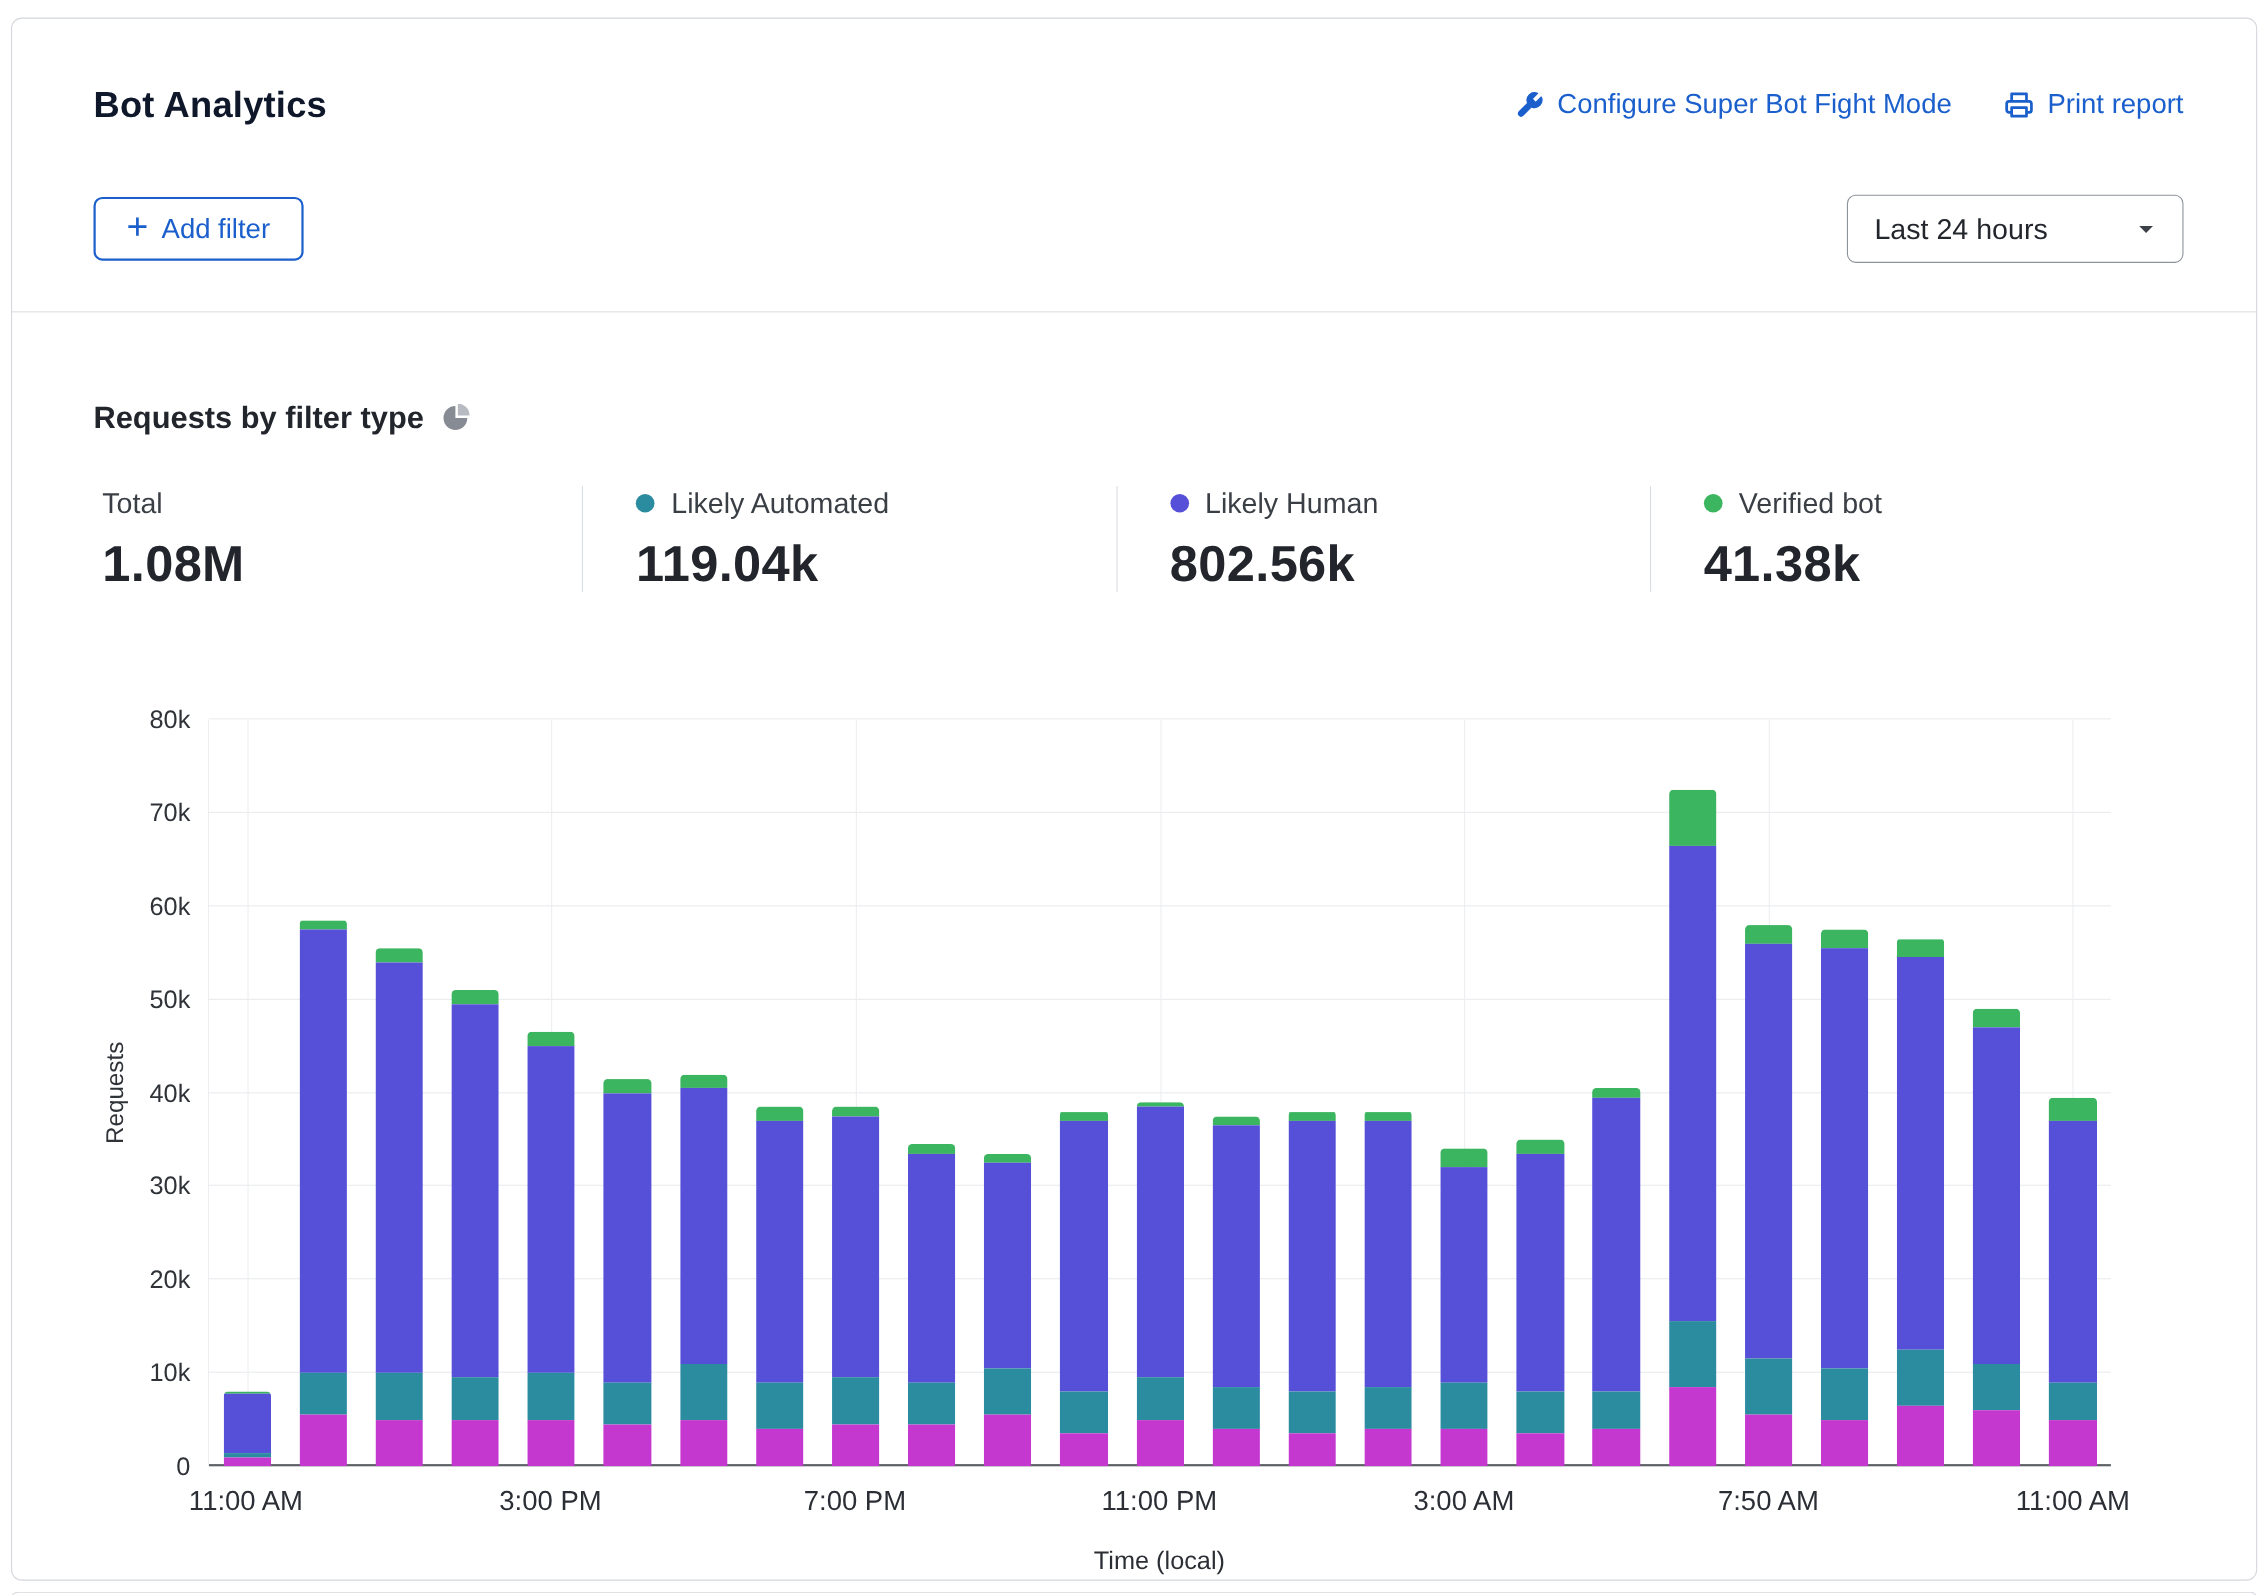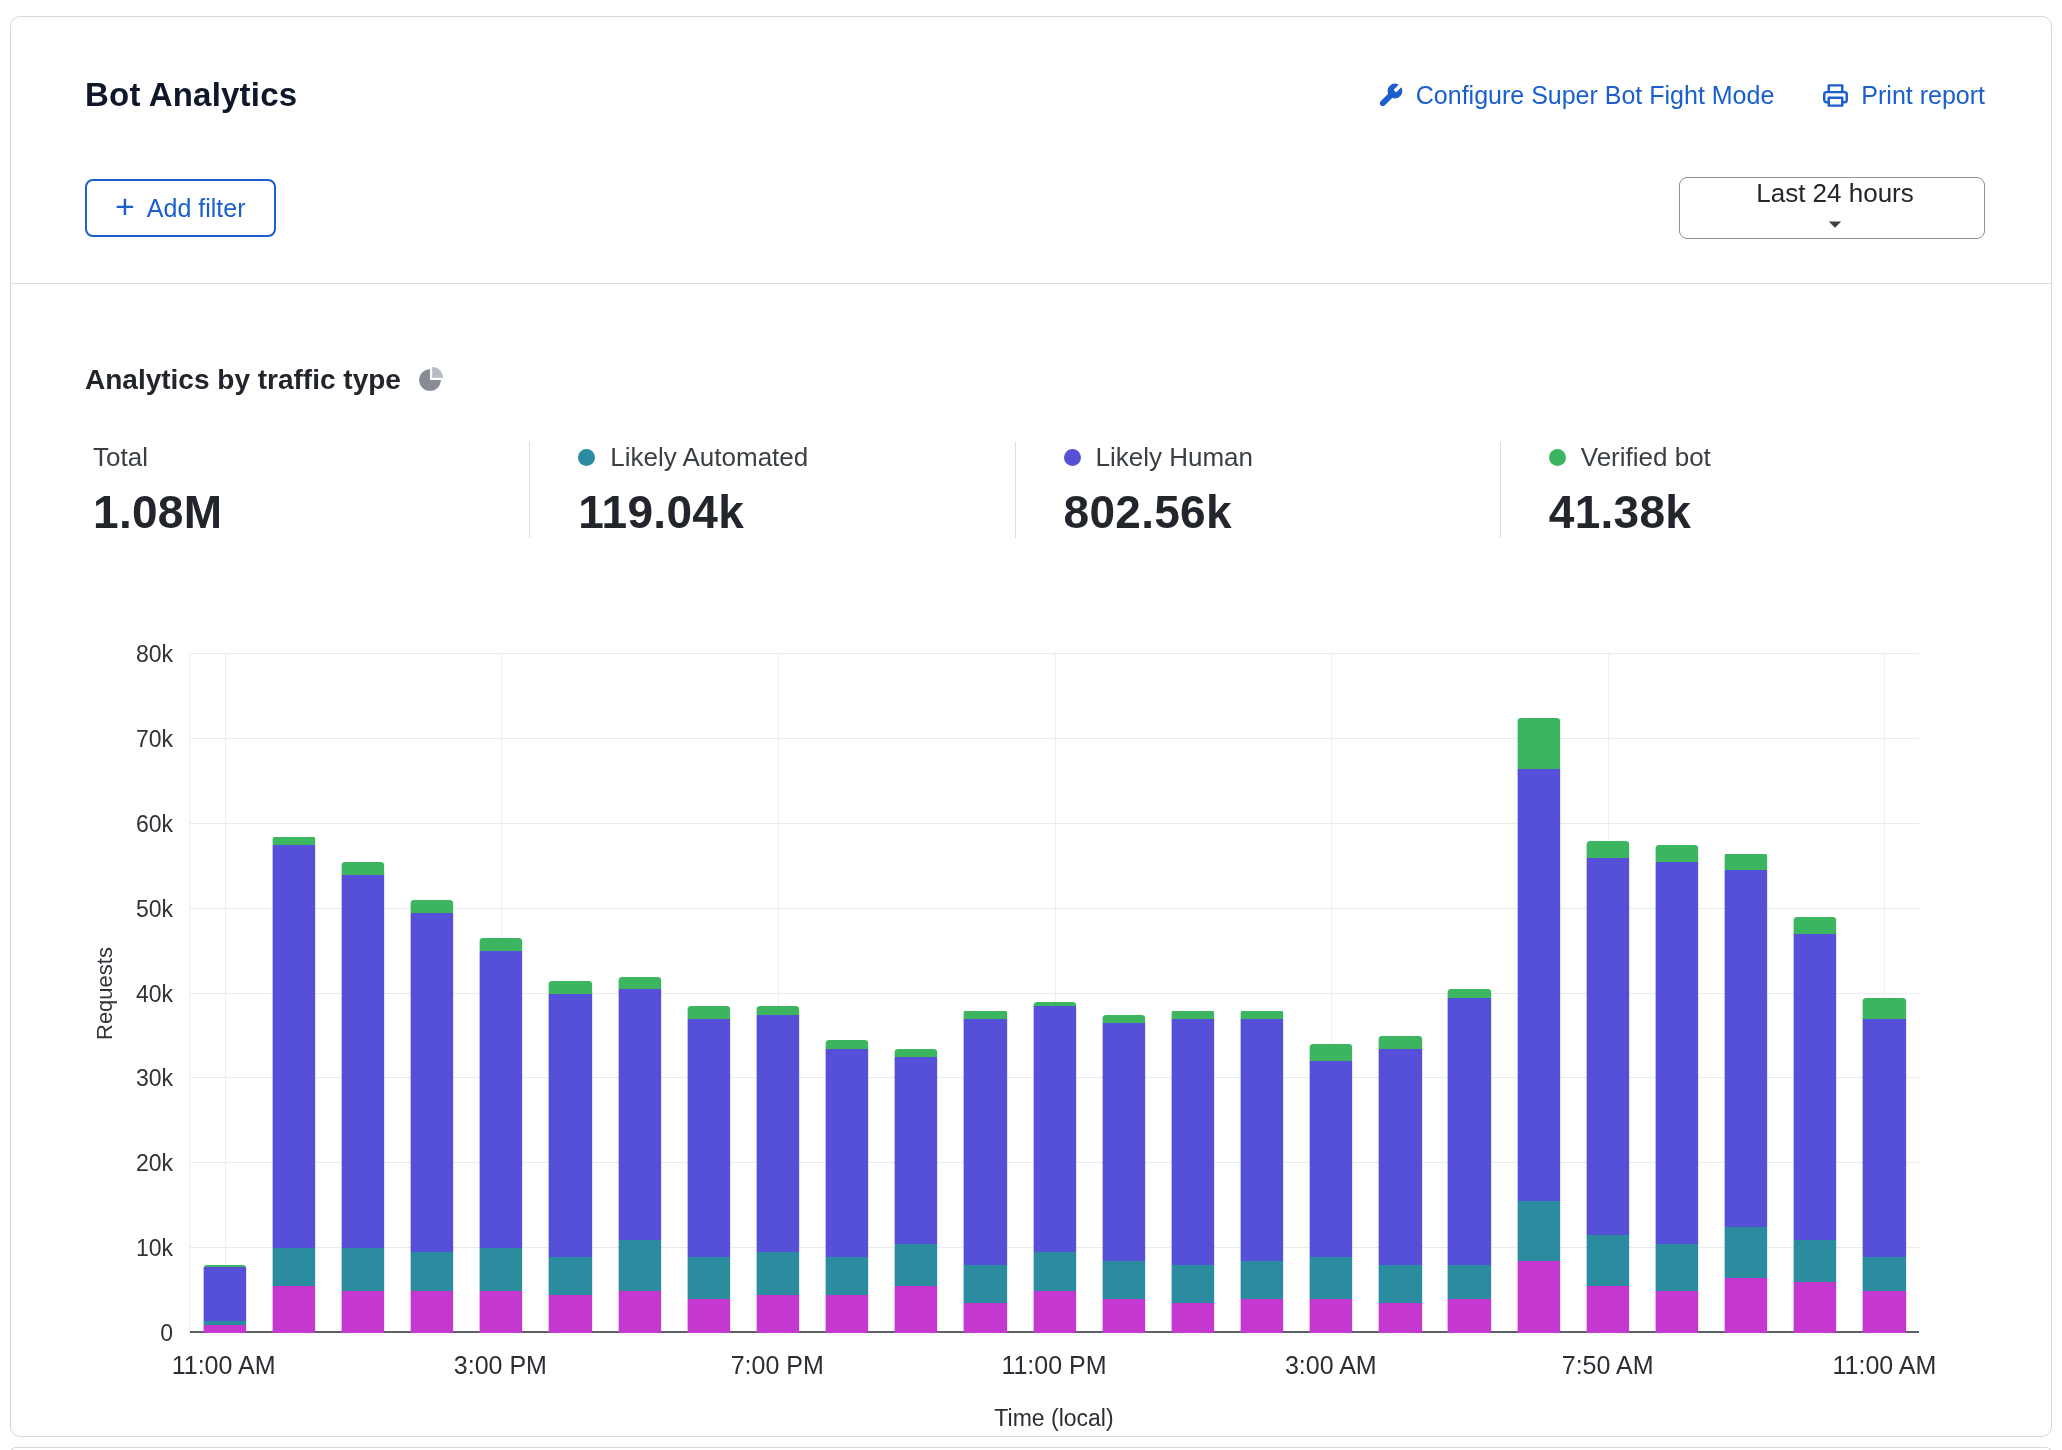--- a/index.html
+++ b/index.html
@@ -27,21 +27,21 @@
   .add-filter {
     display:flex; align-items:center; gap:12px; height:58px; padding:0 28px;
     background:#fff; border:2px solid var(--link,#1b5fcc); border-radius:8px;
     color:var(--link,#1b5fcc); font-family:inherit; font-size:25px; cursor:pointer;
   }
   .add-filter .plus { font-size:34px; line-height:1; margin-top:-4px; font-weight:400; }
   .select {
     width:306px; height:62px; padding:0 18px 0 24px;
     border:1px solid #8d939b; border-radius:8px; background:#fff;
     display:flex; justify-content:space-between; align-items:center;
-    font-size:26px; color:#23272d; cursor:pointer;flex-direction:column;
+    font-size:26px; color:#23272d; cursor:pointer;
   }
   .select svg { width:30px; height:30px; display:block; fill:#3c4148; }
   
   .card-body { padding:80px 66px 0 74px; }
   .section-title-row { display:flex; align-items:center; gap:16px; height:32px; }
   .section-title { font-size:28px; font-weight:700; color:#22262c; }
   .pie-icon svg { width:26px; height:26px; display:block; }
   
   .stats-row { display:flex; margin-top:46px; }
   .stat { flex:1; padding-left:48px; border-left:1px solid #d9dce1; }
@@ -126,21 +126,21 @@
             <svg viewBox="0 0 24 24">
                 <path d="M7 10l5 5 5-5z"></path>
               </svg>
           </span>
         </div>
       </div>
     </header>
 
     <section class="card-body">
       <div class="section-title-row">
-        <h2 class="section-title">Analytics by traffic type</h2>
+        <h2 class="section-title">Requests by filter type</h2>
         <span class="pie-icon">
           <svg viewBox="0 0 24 24">
             <path d="M12 12 L12 2 A10 10 0 1 0 22 12 Z" fill="#878c94"></path>
             <path d="M14 10 L14 0 A10 10 0 0 1 24 10 Z" fill="#b7bbc1"></path>
           </svg>
         </span>
       </div>
 
       <div class="stats-row">
           <div class="stat">

